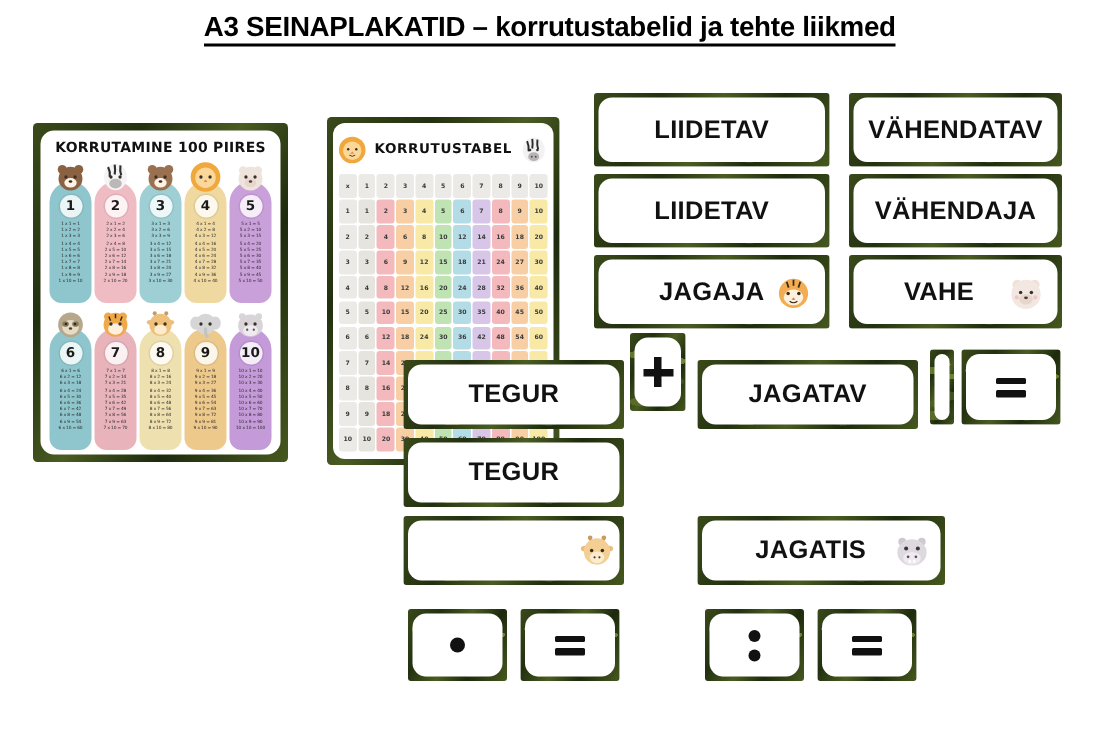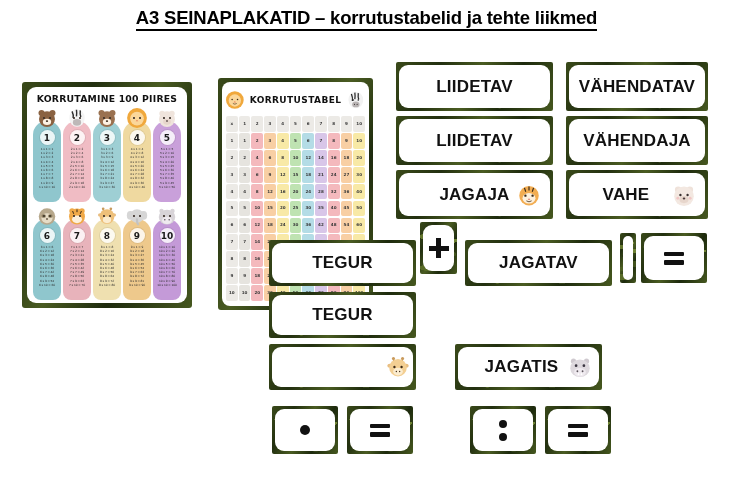--- a/index.html
+++ b/index.html
@@ -741,21 +741,21 @@
         <circle cx="22.5" cy="27" r="1.1" fill="#4a3520"></circle>
       </svg>
     </div>
   </div>
 
   <div class="card jungle" style="left:465px; top:240px; width:147px; height:46px;">
     <div class="face">
       <span class="label">JAGATAV</span>
     </div>
   </div>
-  <div class="card jungle" style="left:455px; top:344px; width:147px; height:46px;">
+  <div class="card jungle" style="left:465px; top:344px; width:165px; height:46px;">
     <div class="face">
       <span class="label" style="margin-right:14px;">JAGATIS</span>
       <svg class="anim" viewBox="0 0 40 40" style="right:6px;">
         <circle cx="10" cy="11" r="4" fill="#cfc9cf"></circle>
         <circle cx="30" cy="11" r="4" fill="#cfc9cf"></circle>
         <ellipse cx="20" cy="22" rx="15" ry="13.5" fill="#ded9de"></ellipse>
         <ellipse cx="20" cy="28" rx="9" ry="6.5" fill="#efeaef"></ellipse>
         <circle cx="14" cy="18" r="2.1" fill="#3a3540"></circle>
         <circle cx="26" cy="18" r="2.1" fill="#3a3540"></circle>
         <circle cx="16" cy="26.5" r="1.4" fill="#5a525a"></circle>

